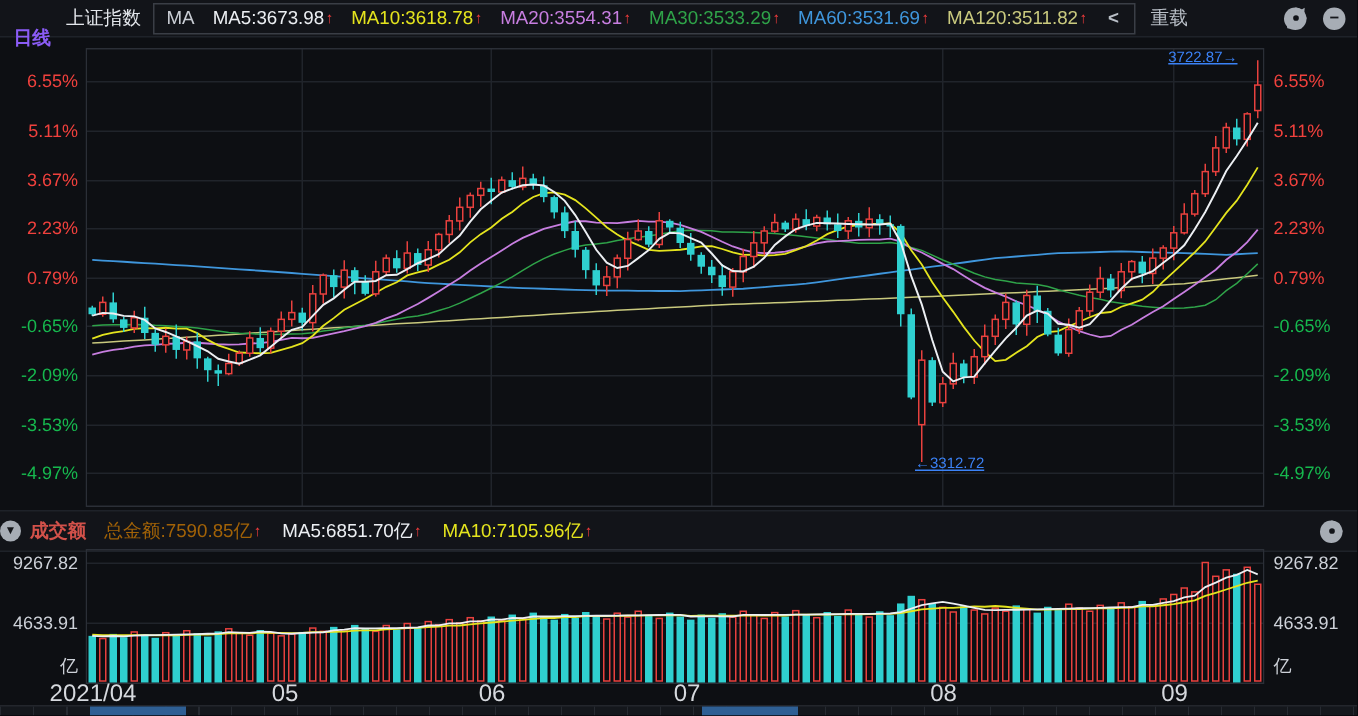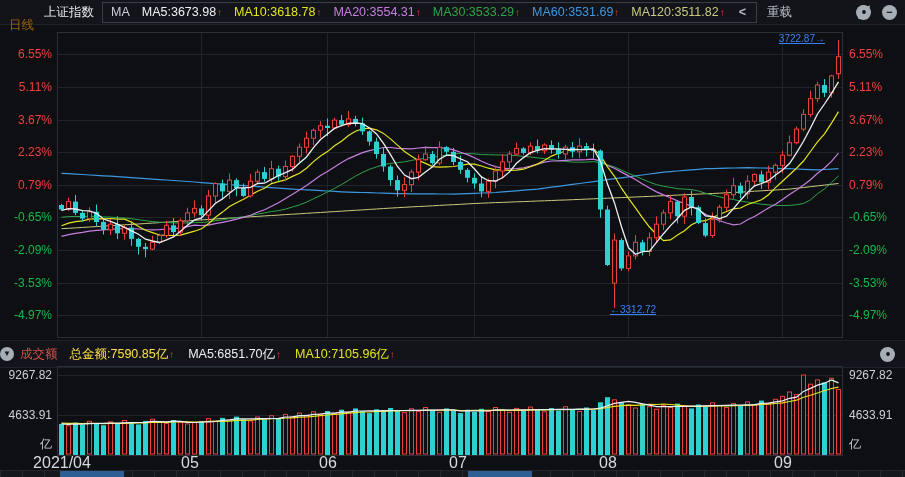--- a/index.html
+++ b/index.html
@@ -1,21 +1,21 @@
 <!DOCTYPE html>
 <html><head>
 <meta charset="utf-8">
 <style>
   html,body{margin:0;padding:0;background:#07090c;}
   .app{position:relative;width:905px;height:477px;background:#0d0f13;overflow:hidden;
        font-family:"Liberation Sans","DejaVu Sans",sans-serif;-webkit-font-smoothing:antialiased;}
   
   .toolbar{position:absolute;left:0;top:0;width:905px;height:24px;display:flex;align-items:center;
            background:#121419;border-bottom:1px solid #1e2229;font-size:12.5px;}
-  .tb-period{color:#a16207;margin-left:9px;font-weight:normal;margin-top:27px;}
+  .tb-period{color:#8b5cf6;margin-left:9px;font-weight:bold;margin-top:27px;}
   .tb-symbol{color:#e4e7ec;margin-left:10px;}
   .ma-box{display:flex;align-items:center;height:19px;border:1px solid #3a3e46;margin-left:8px;
           padding:0 8px;gap:12px;white-space:nowrap;}
   .ma-box .ma-title{color:#c9cdd4;}
   .mi{display:inline-flex;align-items:center;gap:1px;}
   .mi b{font-weight:normal;text-align:right;}
   .arrow-up{color:#f23c3c;font-size:10px;font-weight:bold;}
   .chevron{color:#b9bfc7;font-weight:bold;padding:0 2px;cursor:pointer;}
   .tb-reload{color:#b9bfc7;margin-left:10px;cursor:pointer;}
   .tb-icons{display:flex;align-items:center;gap:11px;margin-left:auto;margin-right:8px;}
@@ -378,24 +378,24 @@
       <div class="plabel" style="top: 218px; color: rgb(22, 184, 78);">-2.09%</div>
       <div class="plabel-r" style="top: 218px; color: rgb(22, 184, 78);">-2.09%</div>
       <div class="plabel" style="top: 251px; color: rgb(22, 184, 78);">-3.53%</div>
       <div class="plabel-r" style="top: 251px; color: rgb(22, 184, 78);">-3.53%</div>
       <div class="plabel" style="top: 283px; color: rgb(22, 184, 78);">-4.97%</div>
       <div class="plabel-r" style="top: 283px; color: rgb(22, 184, 78);">-4.97%</div>
     </div>
 
   <div class="vol-header">
     <span class="cicon" style="width:14px;height:14px;font-size:8px;">▼</span>
-    <span class="vh-title" id="vh-title" style="color: rgb(210, 81, 74);">成交额</span>
+    <span class="vh-title" id="vh-title" style="color: rgb(210, 81, 74); font-weight: bold;">成交额</span>
     <span class="vh-items" id="vh-items">
         <span class="mi">
-          <b style="color:#fde047">总金额:7590.85亿</b>
+          <b style="color:#a16207">总金额:7590.85亿</b>
           <span class="arrow-up">↑</span>
         </span>
         <span class="mi">
           <b style="color:#eceff3">MA5:6851.70亿</b>
           <span class="arrow-up">↑</span>
         </span>
         <span class="mi">
           <b style="color:#e4e41e">MA10:7105.96亿</b>
           <span class="arrow-up">↑</span>
         </span>
@@ -542,21 +542,21 @@
       <div class="vlabel-r" style="top: 41px;">4633.91</div>
       <div class="vlabel" style="top: 70px;">亿</div>
       <div class="vlabel-r" style="top: 70px;">亿</div>
     </div>
 
   <div class="xaxis" id="xaxis">
       <div class="xlabel" style="left: 62px;">2021/04</div>
       <div class="xlabel" style="left: 190px;">05</div>
       <div class="xlabel" style="left: 328px;">06</div>
       <div class="xlabel" style="left: 458px;">07</div>
-      <div class="xlabel" style="left: 608px;">08</div>
+      <div class="xlabel" style="left: 629px;">08</div>
       <div class="xlabel" style="left: 783px;">09</div>
     </div>
 
   <div class="navstrip" id="navstrip">
       <div class="navseg" style="left: 60px; width: 64px;"></div>
       <div class="navseg" style="left: 468px; width: 64px;"></div>
     </div>
 
 </div>
 

